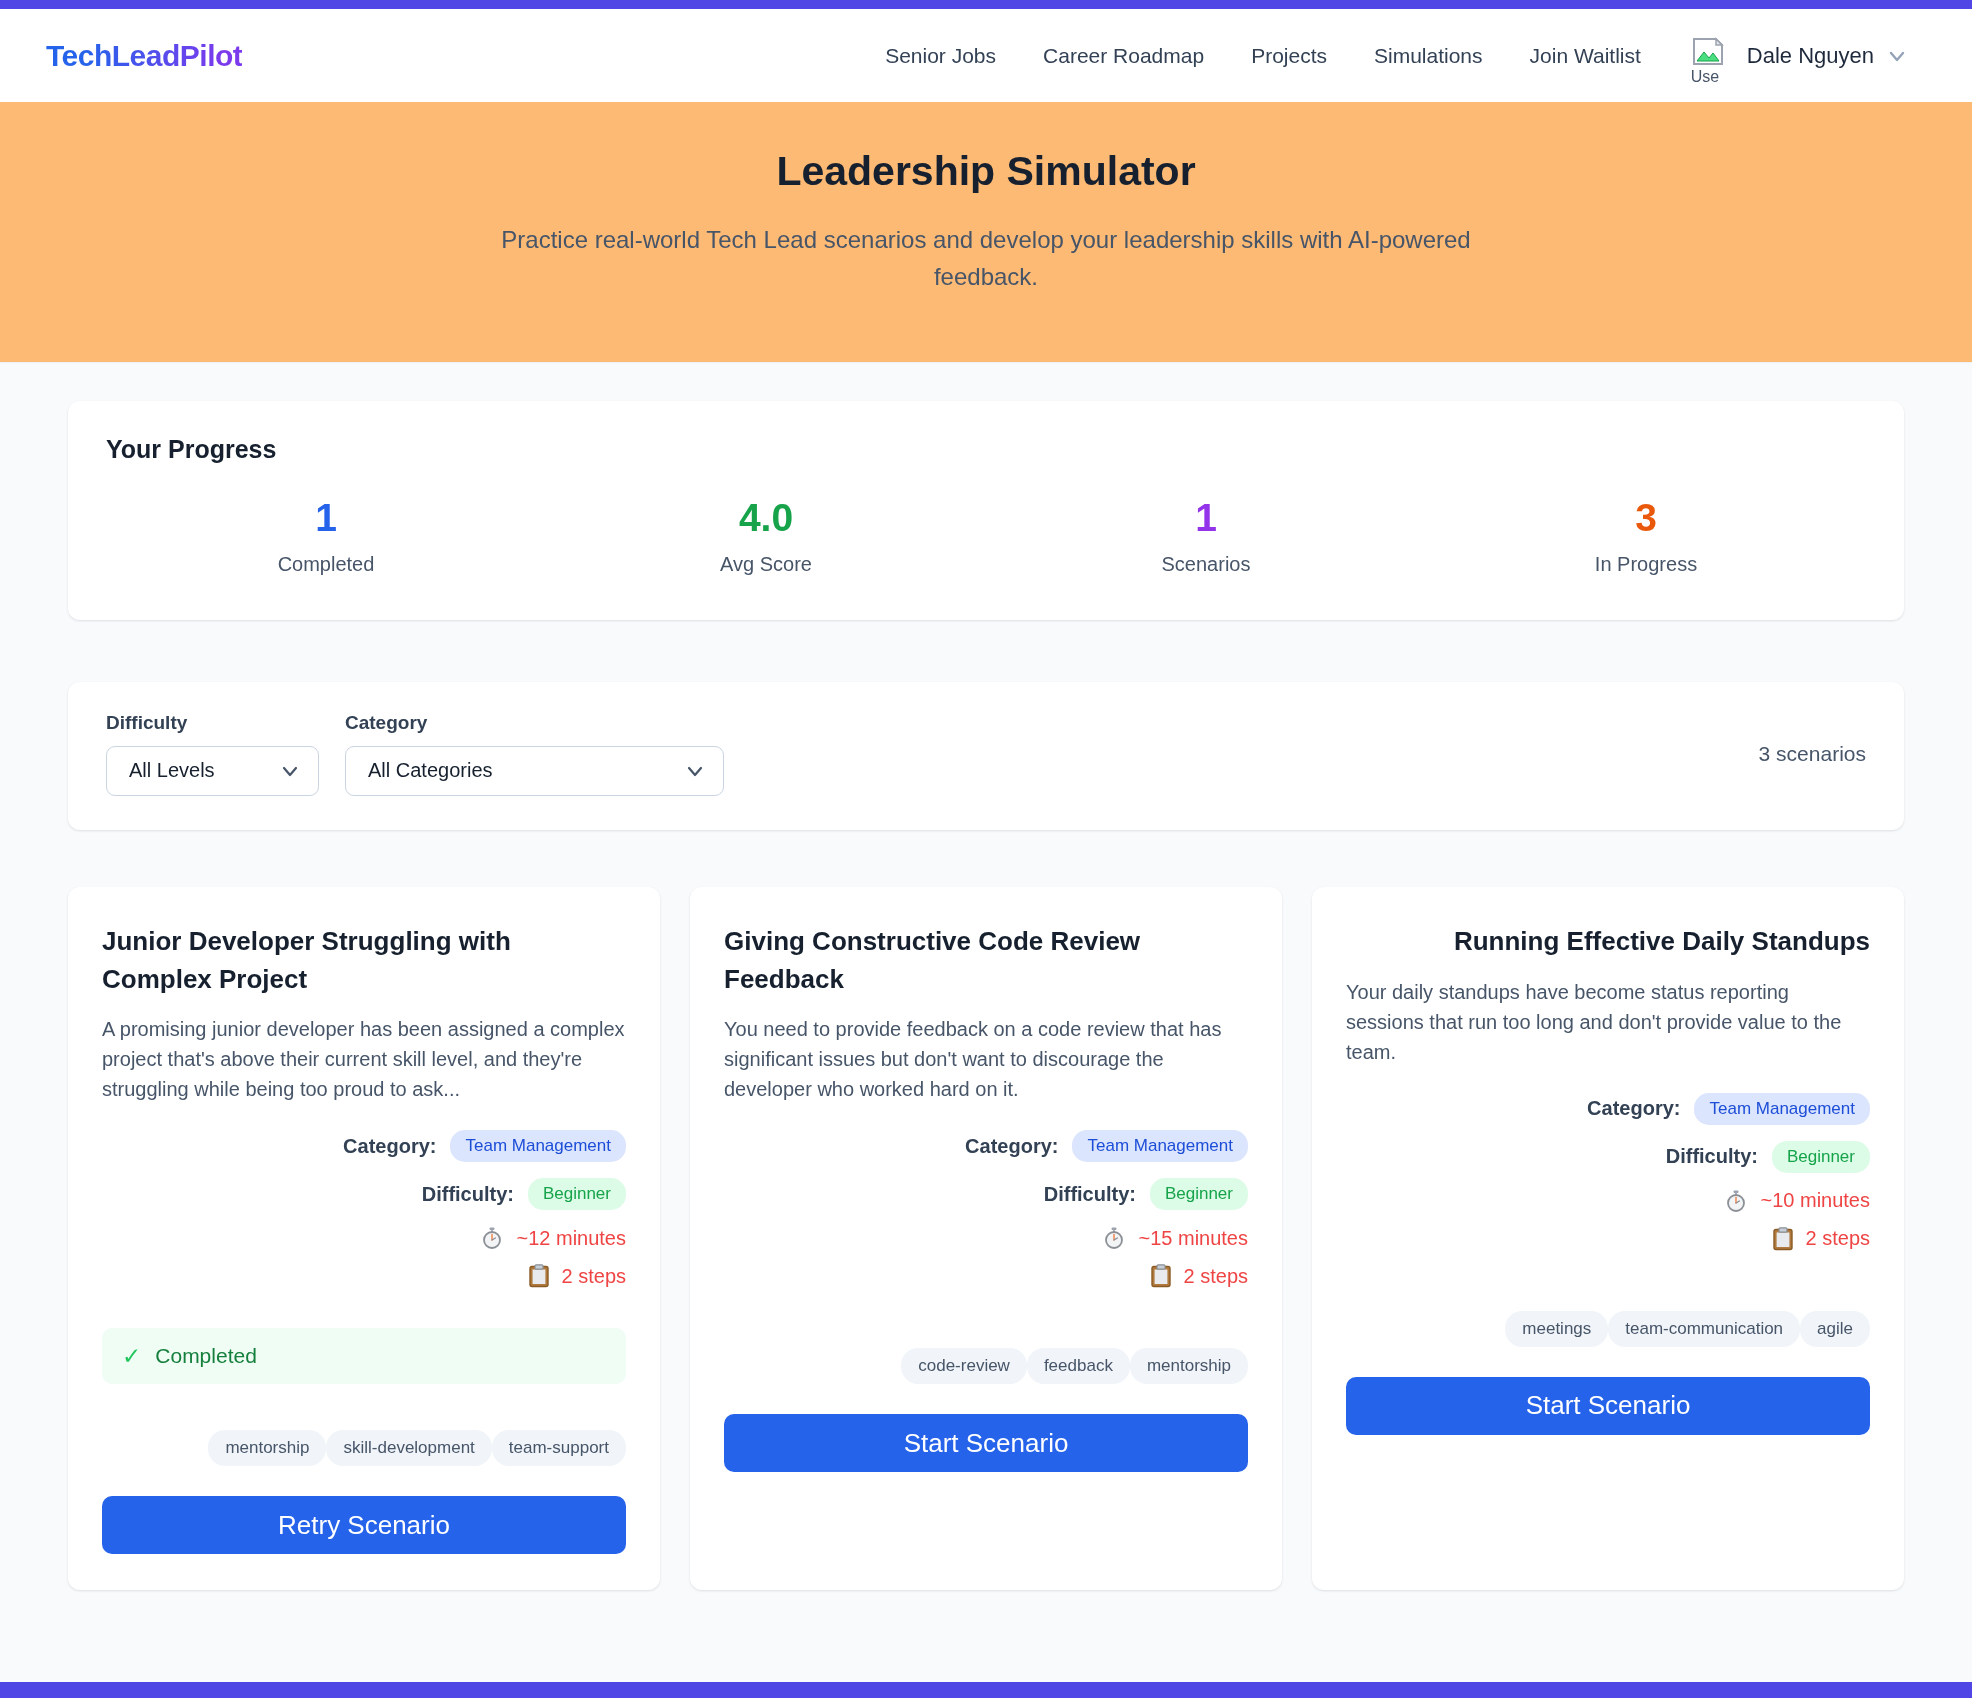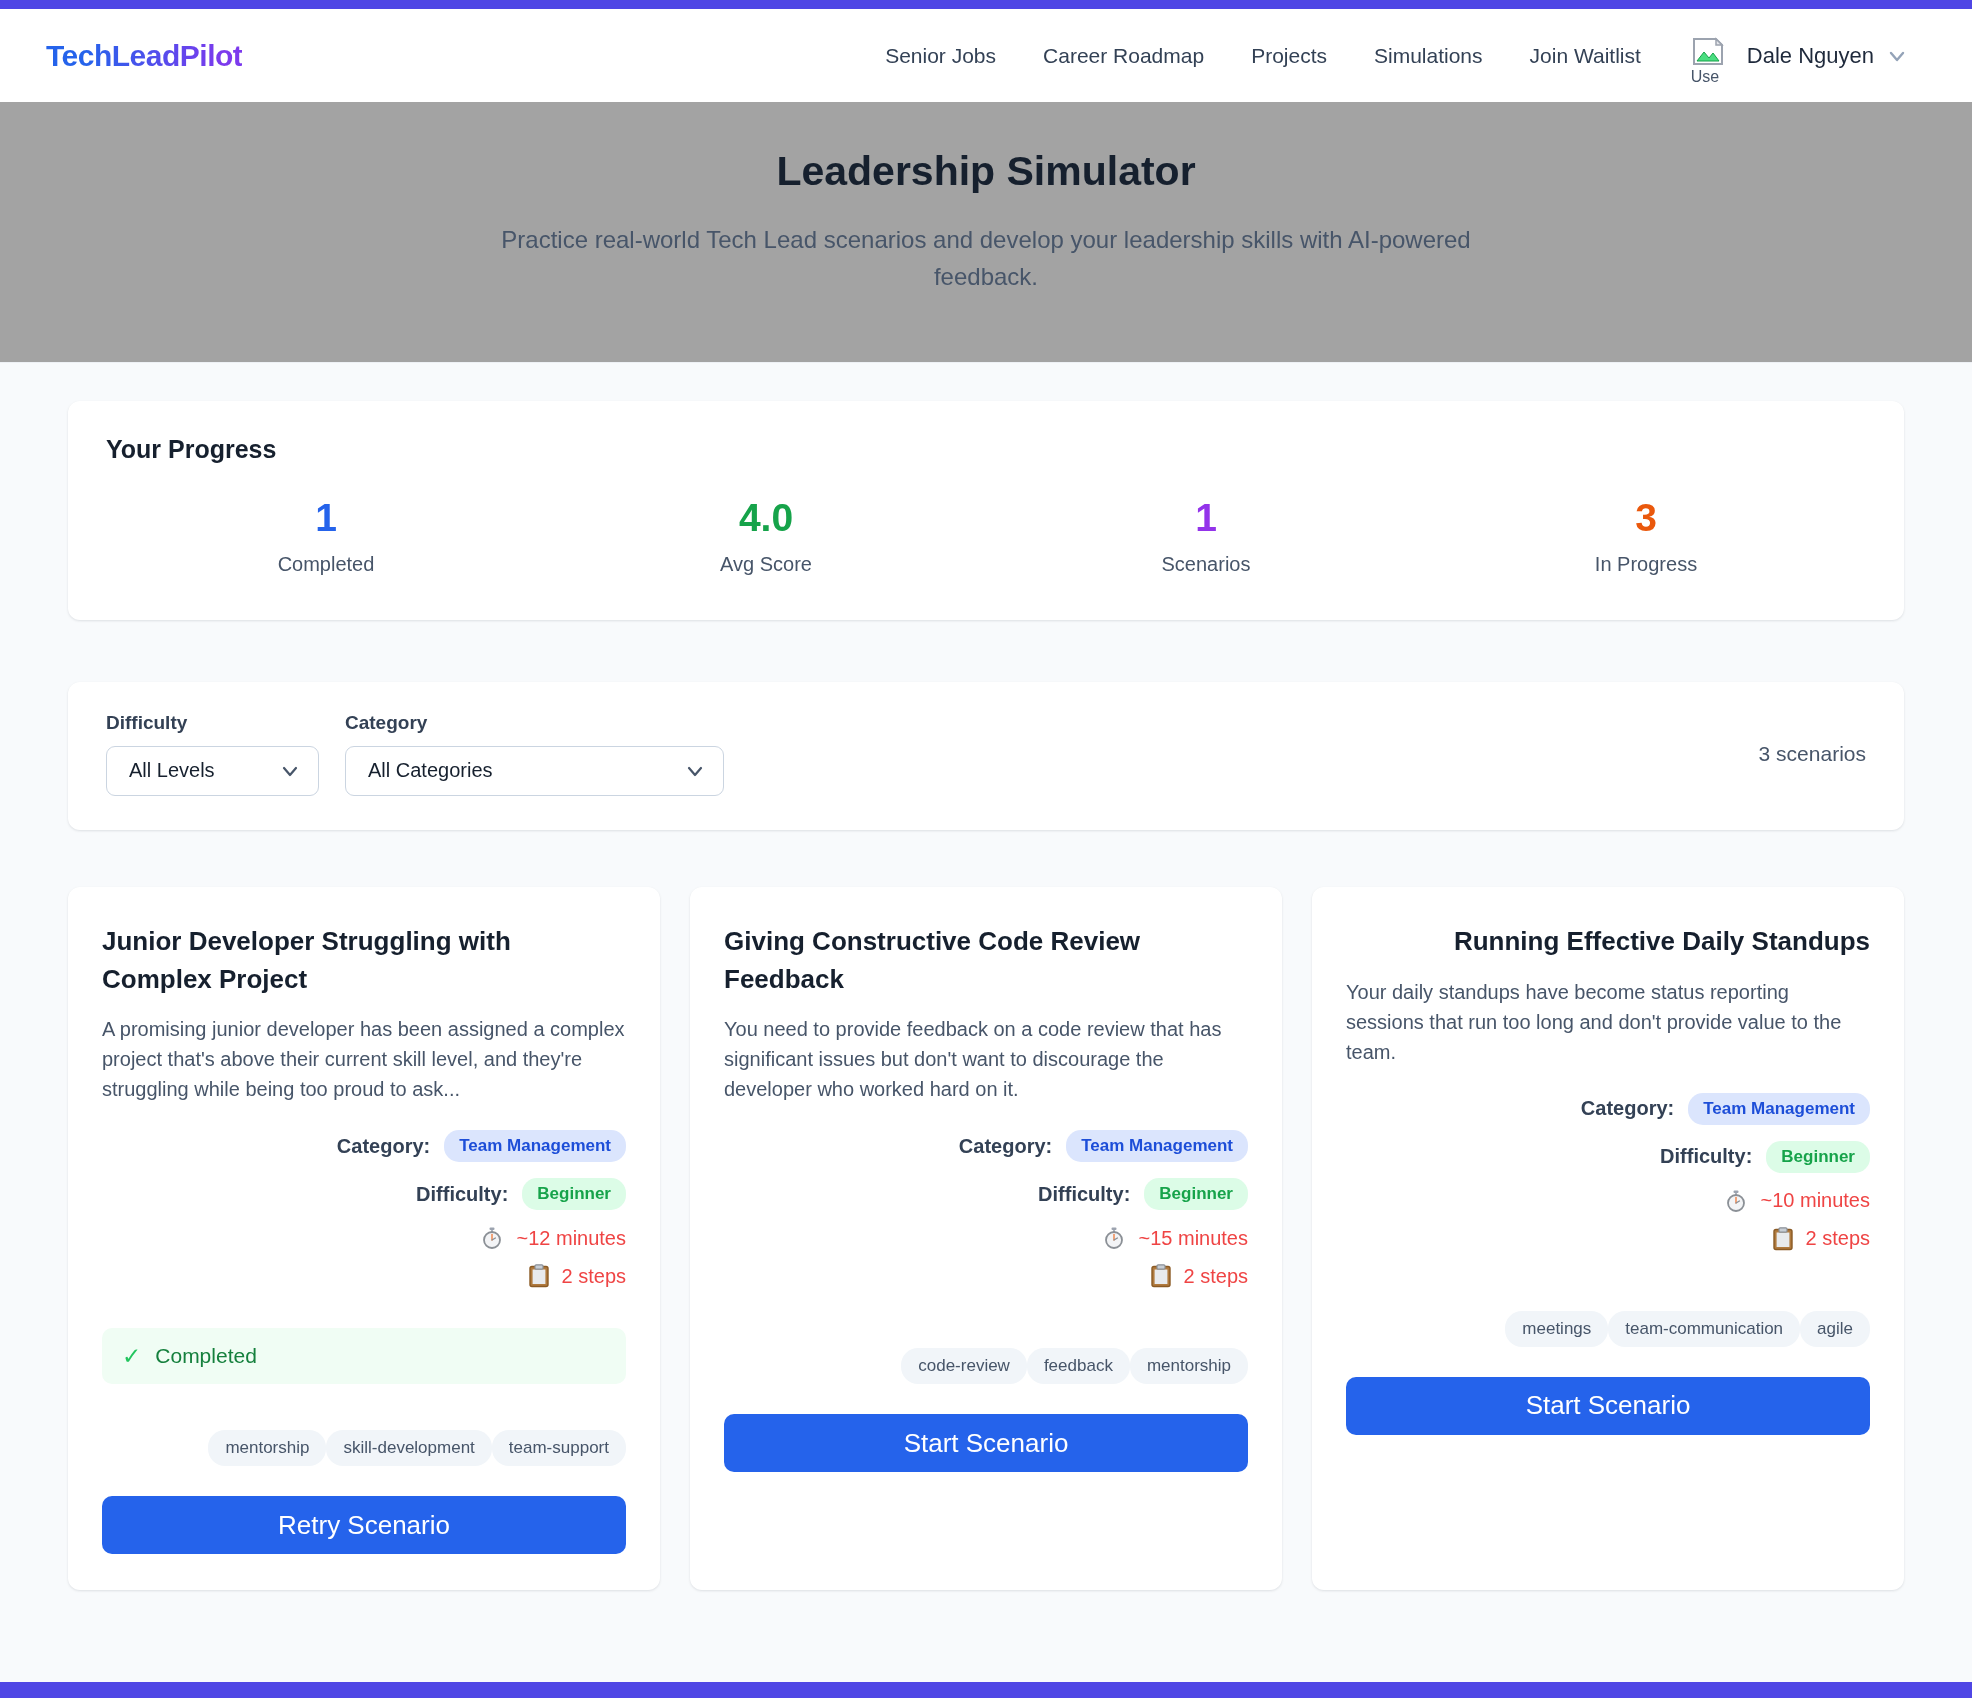--- a/index.html
+++ b/index.html
@@ -19,21 +19,21 @@
           -webkit-background-clip:text; background-clip:text; color:transparent; cursor:pointer; }
   .nav { margin-left:auto; display:flex; align-items:center; gap:47px;justify-content:center; }
   .nav a { text-decoration:none; color:#334155; font-size:21px; font-weight:500; white-space:nowrap; }
   .user-box { display:flex; align-items:center; gap:12px; margin-left:50px; cursor:pointer; }
   .avatar-wrap { width:44px; height:52px; overflow:hidden; display:flex; flex-direction:column;
                  align-items:flex-start; margin-top:14px; }
   .avatar-alt { font-size:16px; color:#475569; margin-top:1px; white-space:nowrap; }
   .user-name { font-size:22px; font-weight:500; color:#1e293b; white-space:nowrap; }
 
   
-  .hero { background:#a3a3a3; text-align:center; padding:46px 20px 66px;
+  .hero { background:#fdba74; text-align:center; padding:46px 20px 66px;
           border-bottom:1px solid #eef1f5; flex:none; }
   .hero h1 { font-size:41px; font-weight:700; color:#16202e; margin-bottom:26px; }
   .hero p  { font-size:24px; color:#475569; line-height:1.56; max-width:1015px; margin:0 auto; }
 
   .container { width:1836px; margin:0 auto; }
 
   
   .card { background:#ffffff; border-radius:12px; box-shadow:0 1px 3px rgba(15,23,42,.08),0 1px 2px rgba(15,23,42,.04); }
   .progress-card { margin-top:38px; padding:34px 38px 44px; }
   .progress-card h2 { font-size:25px; font-weight:700; color:#16202e; margin-bottom:34px; }
@@ -53,21 +53,21 @@
   .select-difficulty { width:213px; }
   .scenario-count { margin-left:auto; font-size:21px; color:#475569; }
 
   
   .grid { margin-top:57px; display:grid; grid-template-columns:repeat(3,1fr); gap:30px; }
   .scenario-card { padding:36px 34px; display:flex; flex-direction:column; align-items:flex-end; }
   .sc-title { font-size:26px; font-weight:700; color:#16202e; line-height:1.45; margin-bottom:16px; }
   .sc-desc { font-size:20px; color:#475569; line-height:1.5; margin-bottom:26px; }
   .meta-row { display:flex; align-items:center; margin-bottom:16px; }
   .meta-label { font-size:20px; font-weight:600; color:#334155; margin-right:14px; }
-  .badge { font-size:17px; font-weight:700; padding:6px 15px; border-radius:15px; white-space:nowrap; }
+  .badge { font-size:17px; font-weight:400; padding:6px 15px; border-radius:15px; white-space:nowrap; }
   .badge-category { background:#dbe5fd; color:#1d4ed8; }
   .badge-difficulty { background:#dcfce7; color:#16a34a; }
   .info-row { display:flex; align-items:center; gap:12px; font-size:20px; color:#ef4444; margin-bottom:14px; }
   .info-row svg { flex:none; }
   .completed-banner { display:none; width:100%; margin-top:26px; background:#f0fdf4; border-radius:10px;
                       padding:16px 20px; align-items:center; gap:14px; font-size:21px; font-weight:500; color:#15803d; }
   .check { color:#22c55e; font-size:23px; line-height:1; }
   .tags { display:flex; flex-wrap:wrap; margin-top:46px; }
   .tag { background:#f1f5f9; color:#475569; font-size:17px; padding:8px 17px; border-radius:17px; white-space:nowrap; }
   .action-btn { margin-top:30px; width:100%; height:58px; border:none; border-radius:10px;

